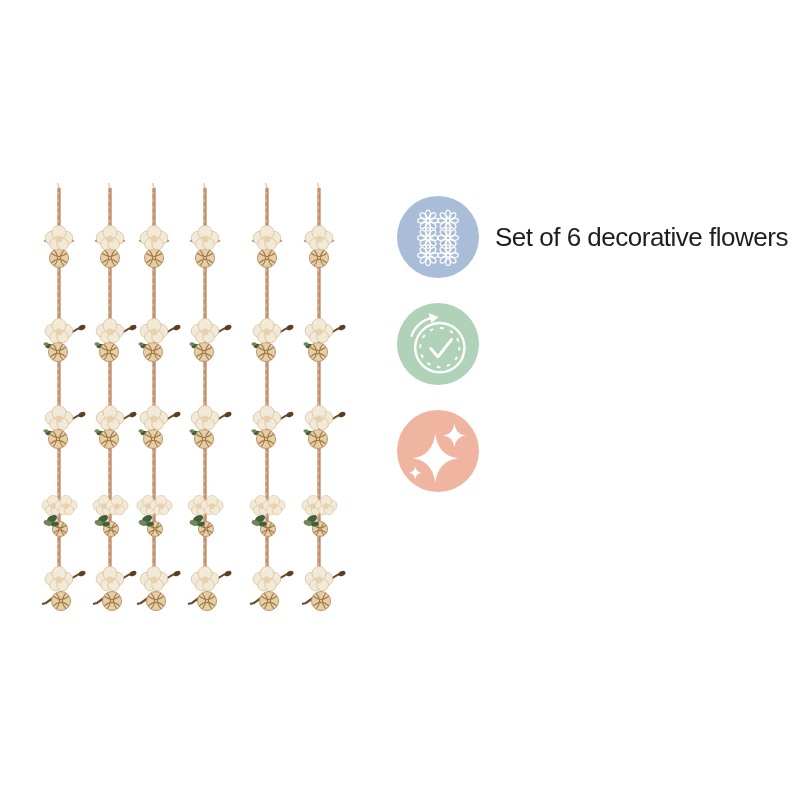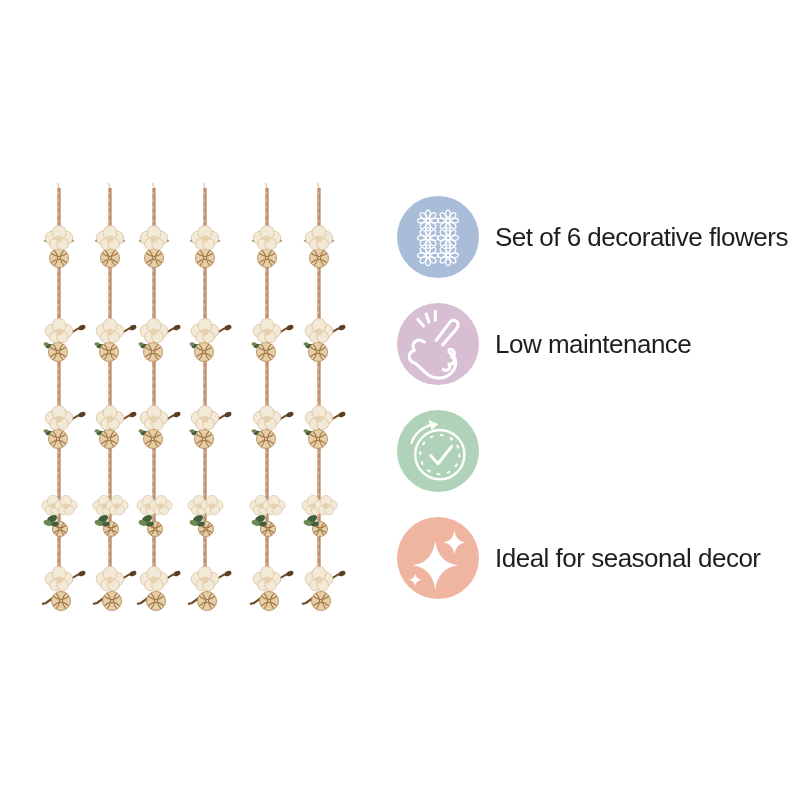--- a/index.html
+++ b/index.html
@@ -154,35 +154,20 @@
             <use href="#icon-flower" x="56" y="27"></use>
           <use href="#icon-flower" x="34" y="46"></use>
             <use href="#icon-flower" x="56" y="46"></use>
           <use href="#icon-flower" x="34" y="65"></use>
             <use href="#icon-flower" x="56" y="65"></use>
         </svg>
       </div>
       <div class="feature-label">Set of 6 decorative flowers</div>
     </div>
 
-    <div class="feature-row">
-      <div class="badge" style="background-color: rgb(215, 190, 210);">
-        <svg viewBox="0 0 90 90">
-          <g fill="none" stroke="#ffffff" stroke-width="3.4" stroke-linecap="round" stroke-linejoin="round">
-            <path d="M30,43 c-7,-6 -16,1 -11,9 c-8,2 -7,12 1,14 l12,11 c9,8 22,7 29,-2 c6,-8 4,-16 -4,-21"></path>
-            <path d="M43,41 L58,21 c3,-4 9,-2 9,3 c0,2 -1,4 -3,6 L50,46"></path>
-            <path d="M57,51 c6,-1 8,6 3,8 c5,2 3,9 -3,8 c3,4 -2,9 -6,6"></path>
-            <path d="M32,12 l3,9"></path>
-            <path d="M42,9 l0,10"></path>
-            <path d="M23,18 l6,7"></path>
-          </g>
-        </svg>
-      </div>
-      <div class="feature-label">Low maintenance</div>
-    </div>
 
     <div class="feature-row">
       <div class="badge" style="background-color: rgb(175, 210, 184);">
         <svg viewBox="0 0 90 90">
           <g fill="none" stroke="#ffffff" stroke-linecap="round" stroke-linejoin="round">
             <circle cx="47" cy="49" r="27" stroke-width="2.6"></circle>
             <circle cx="47" cy="49" r="21.5" stroke-width="2.2" stroke-dasharray="2.2 9.1"></circle>
             <path d="M37,50 l8,9 l15,-19" stroke-width="3.2"></path>
             <path d="M16,36 A31,31 0 0 1 39,16" stroke-width="2.6"></path>
           </g>
@@ -194,17 +179,16 @@
     <div class="feature-row">
       <div class="badge" style="background-color: rgb(240, 181, 160);">
         <svg viewBox="0 0 90 90">
           <g fill="#ffffff" stroke="none">
             <path d="M42,26 Q45,50 67,53 Q45,56 42,80 Q39,56 17,53 Q39,50 42,26 Z"></path>
             <path d="M63,15 Q64.5,26.5 75,28 Q64.5,29.5 63,41 Q61.5,29.5 51,28 Q61.5,26.5 63,15 Z"></path>
             <path d="M20,62 Q21,68 27,69 Q21,70 20,76 Q19,70 13,69 Q19,68 20,62 Z"></path>
           </g>
         </svg>
       </div>
-      <div class="feature-label">Ideal for seasonal decor</div>
     </div>
 
   </div>
 </div>
 
 </body></html>

